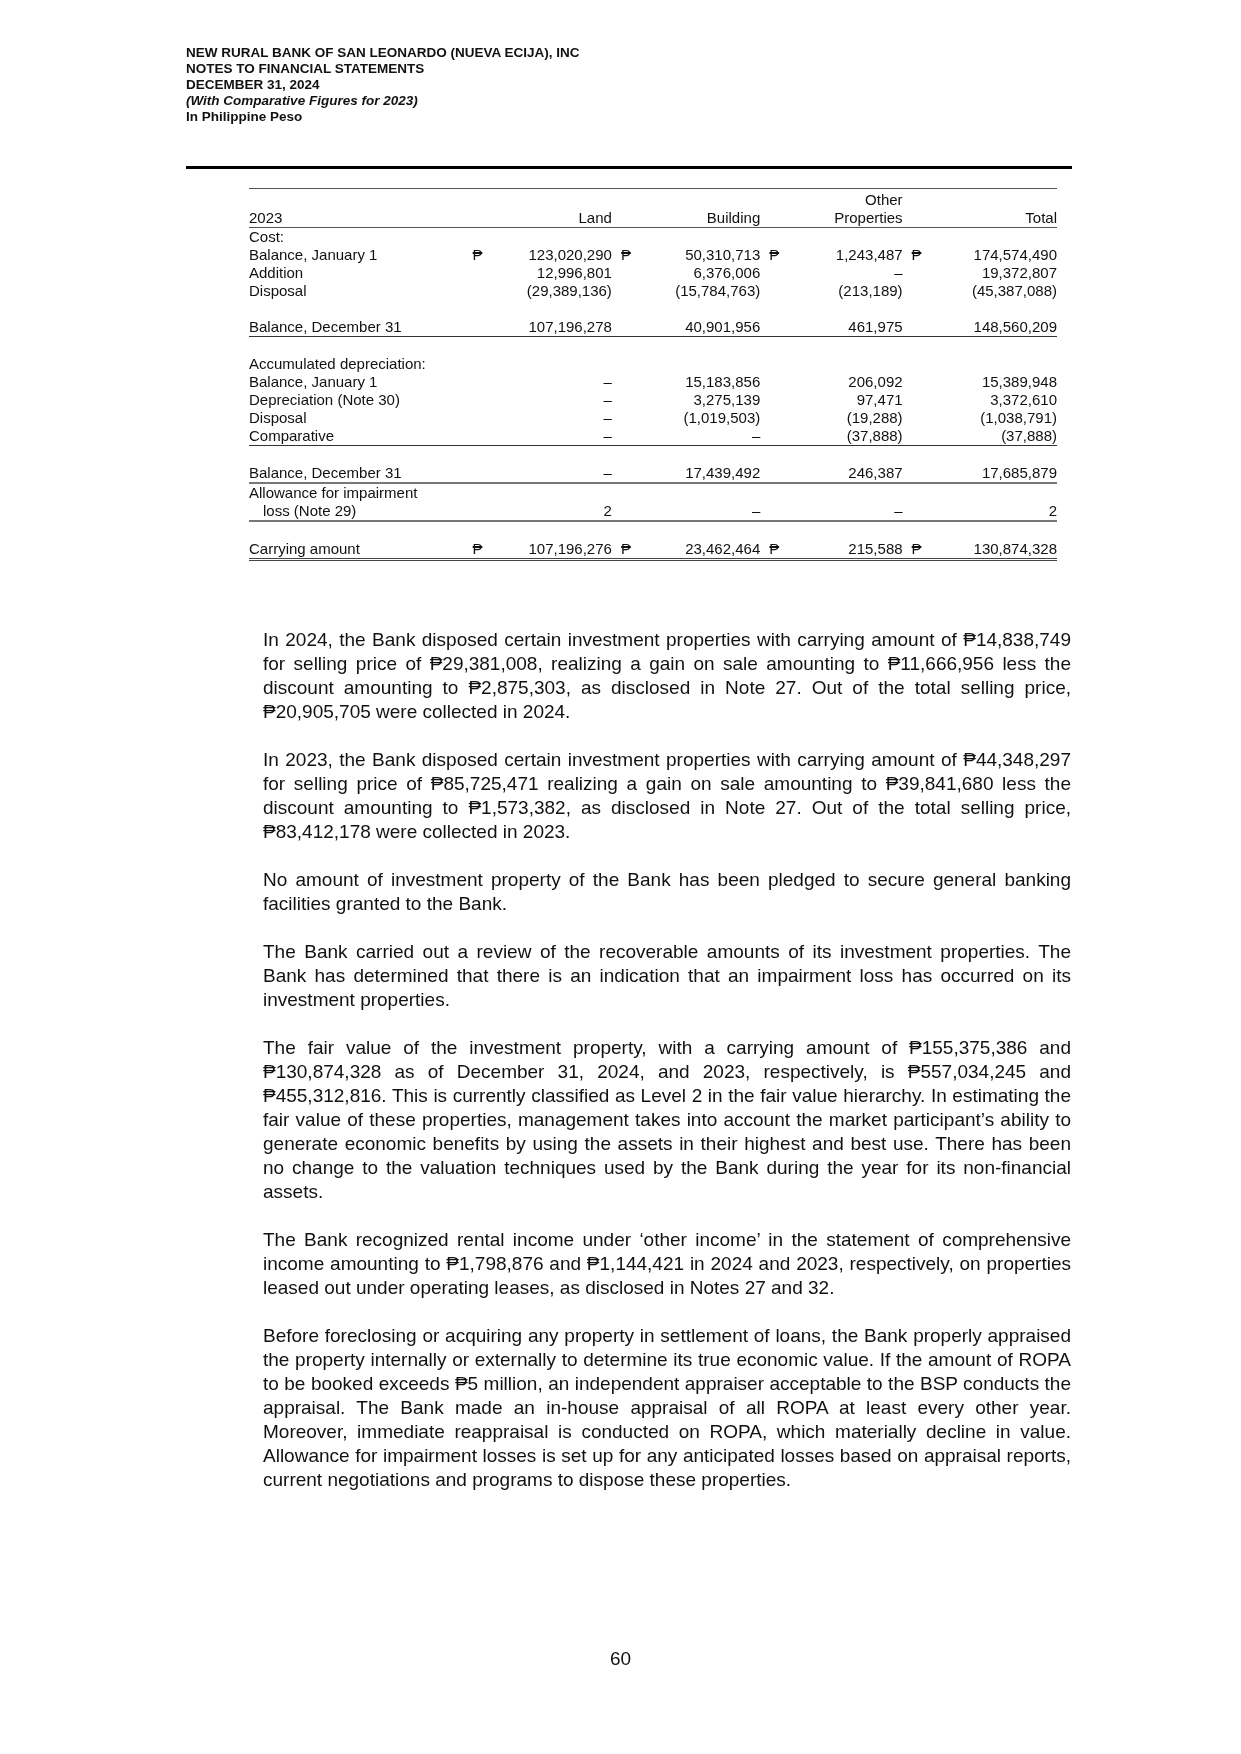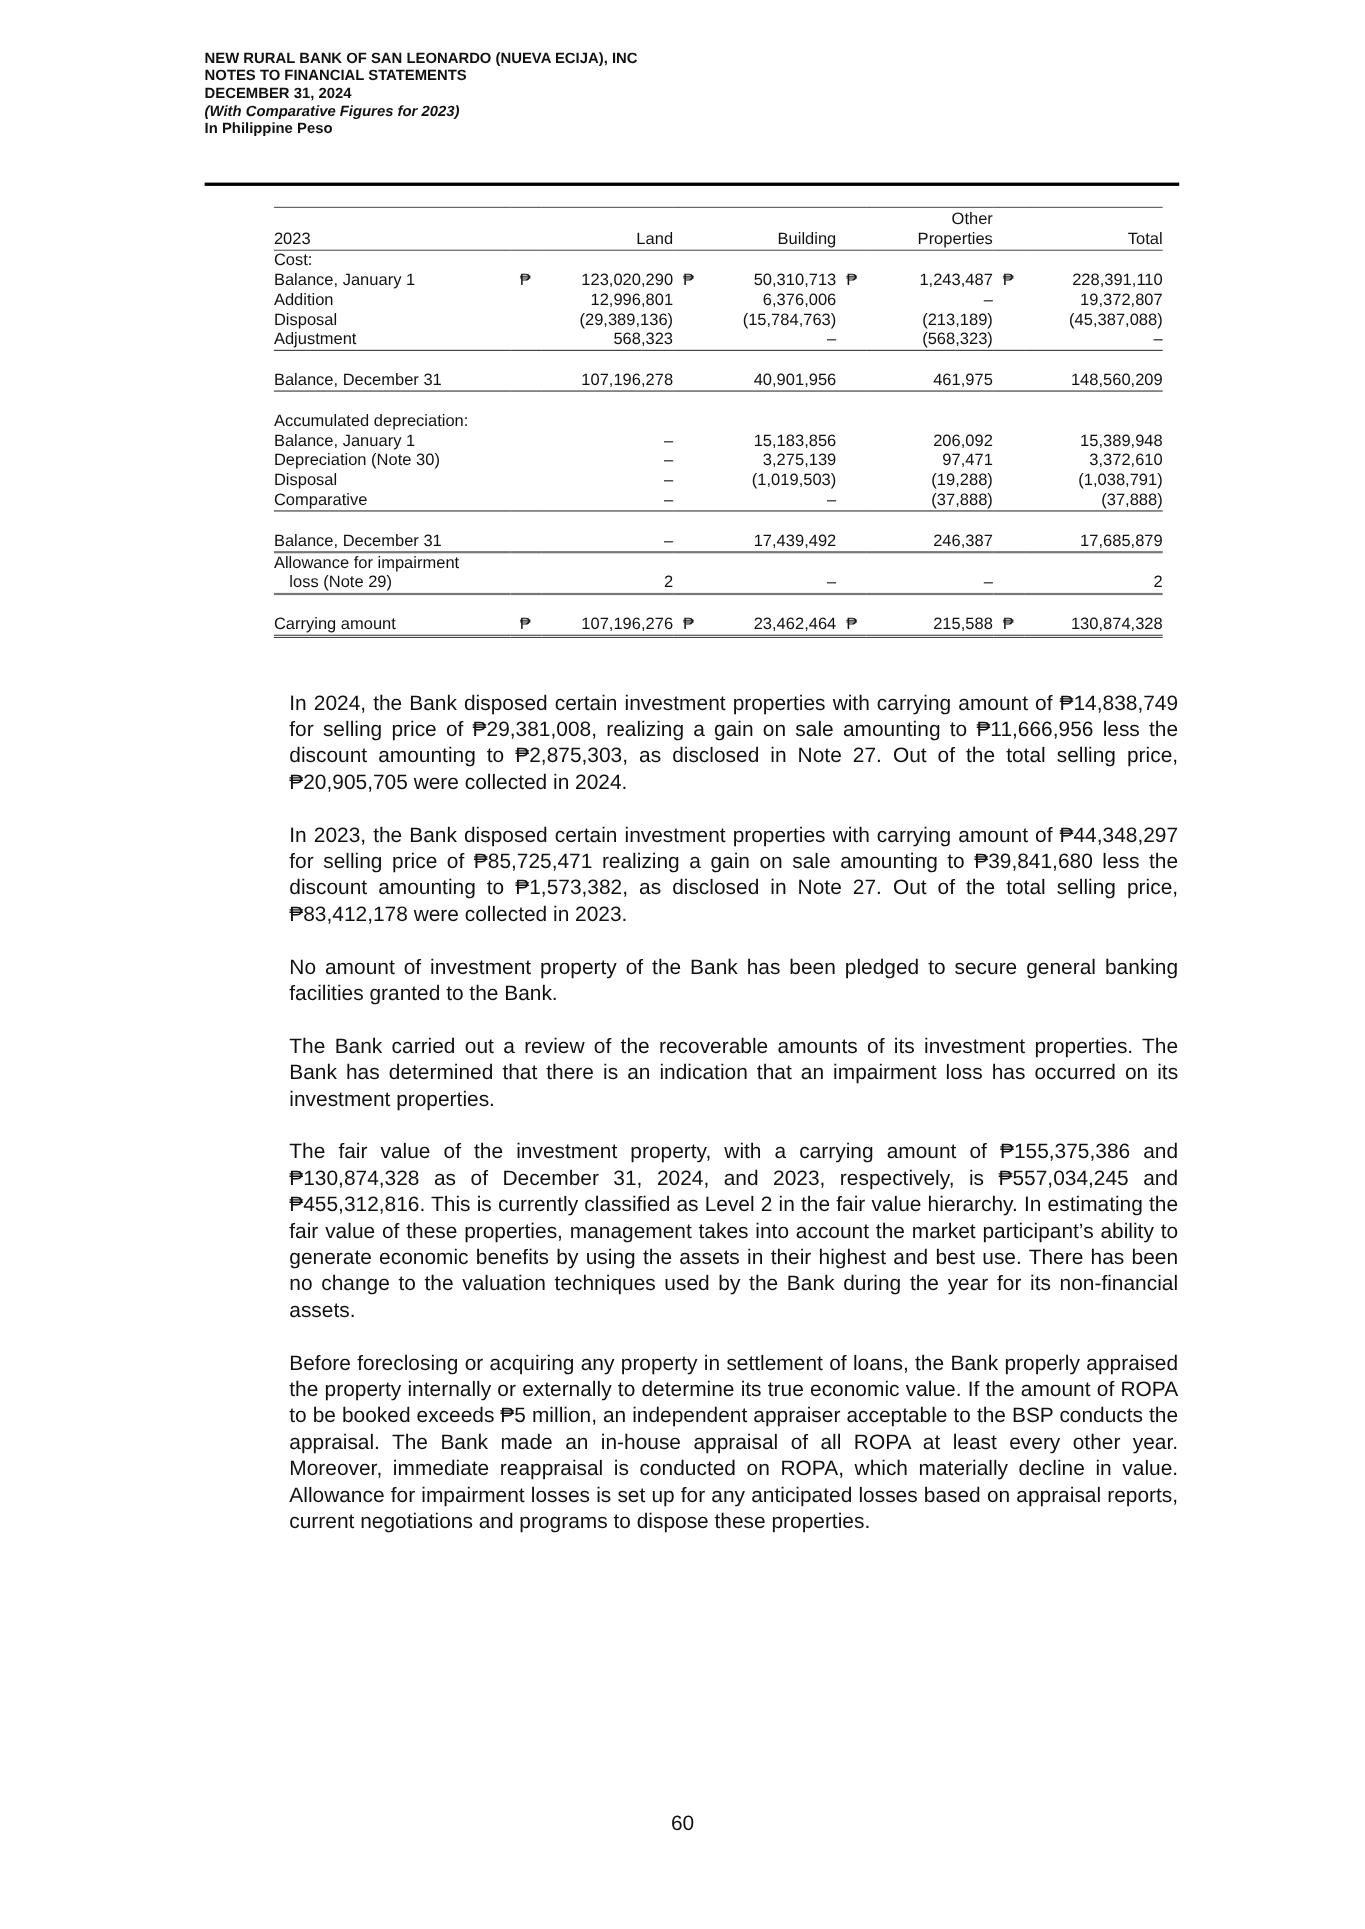--- a/index.html
+++ b/index.html
@@ -84,21 +84,21 @@
 
   <tr>
     <td class="lbl">Balance, January 1</td>
     <td class="cur">₱</td>
         <td class="num">123,020,290</td>
     <td class="cur">₱</td>
         <td class="num">50,310,713</td>
     <td class="cur">₱</td>
         <td class="num">1,243,487</td>
     <td class="cur">₱</td>
-        <td class="num">228,391,110</td>
+        <td class="num">174,574,490</td>
   </tr>
   <tr>
     <td class="lbl">Addition</td>
     <td class="cur"></td>
         <td class="num">12,996,801</td>
     <td class="cur"></td>
         <td class="num">6,376,006</td>
     <td class="cur"></td>
         <td class="num">–</td>
     <td class="cur"></td>
@@ -107,31 +107,20 @@
   <tr>
     <td class="lbl">Disposal</td>
     <td class="cur"></td>
         <td class="num">(29,389,136)</td>
     <td class="cur"></td>
         <td class="num">(15,784,763)</td>
     <td class="cur"></td>
         <td class="num">(213,189)</td>
     <td class="cur"></td>
         <td class="num">(45,387,088)</td>
-  </tr>
-  <tr class="row-ul">
-    <td class="lbl">Adjustment</td>
-    <td class="cur"></td>
-        <td class="num">568,323</td>
-    <td class="cur"></td>
-        <td class="num">–</td>
-    <td class="cur"></td>
-        <td class="num">(568,323)</td>
-    <td class="cur"></td>
-        <td class="num">–</td>
   </tr>
   <tr class="spacer">
         <td colspan="9"></td>
       </tr>
   <tr class="row-ul">
     <td class="lbl">Balance, December 31</td>
     <td class="cur"></td>
         <td class="num">107,196,278</td>
     <td class="cur"></td>
         <td class="num">40,901,956</td>
@@ -237,16 +226,17 @@
   </tr>
 </tbody>
   </table>
 
 <div class="body-text" style="top: 628px;">
   <p>In 2024, the Bank disposed certain investment properties with carrying amount of ₱14,838,749 for selling price of ₱29,381,008, realizing a gain on sale amounting to ₱11,666,956 less the discount amounting to ₱2,875,303, as disclosed in Note 27. Out of the total selling price, ₱20,905,705 were collected in 2024.</p>
   <p>In 2023, the Bank disposed certain investment properties with carrying amount of ₱44,348,297 for selling price of ₱85,725,471 realizing a gain on sale amounting to ₱39,841,680 less the discount amounting to ₱1,573,382, as disclosed in Note 27. Out of the total selling price, ₱83,412,178 were collected in 2023.</p>
   <p>No amount of investment property of the Bank has been pledged to secure general banking facilities granted to the Bank.</p>
   <p>The Bank carried out a review of the recoverable amounts of its investment properties. The Bank has determined that there is an indication that an impairment loss has occurred on its investment properties.</p>
   <p>The fair value of the investment property, with a carrying amount of ₱155,375,386 and ₱130,874,328 as of December 31, 2024, and 2023, respectively, is ₱557,034,245 and ₱455,312,816. This is currently classified as Level 2 in the fair value hierarchy. In estimating the fair value of these properties, management takes into account the market participant’s ability to generate economic benefits by using the assets in their highest and best use.  There has been no change to the valuation techniques used by the Bank during the year for its non-financial assets.</p>
+  <p>The Bank recognized rental income under ‘other income’ in the statement of comprehensive income amounting to ₱1,798,876 and ₱1,144,421 in 2024 and 2023, respectively, on properties leased out under operating leases, as disclosed in Notes 27 and 32.</p>
   <p>Before foreclosing or acquiring any property in settlement of loans, the Bank properly appraised the property internally or externally to determine its true economic value. If the amount of ROPA to be booked exceeds ₱5 million, an independent appraiser acceptable to the BSP conducts the appraisal. The Bank made an in-house appraisal of all ROPA at least every other year. Moreover, immediate reappraisal is conducted on ROPA, which materially decline in value. Allowance for impairment losses is set up for any anticipated losses based on appraisal reports, current negotiations and programs to dispose these properties.</p>
 </div>
 
 <div class="page-num">60</div>
 
 </body></html>

